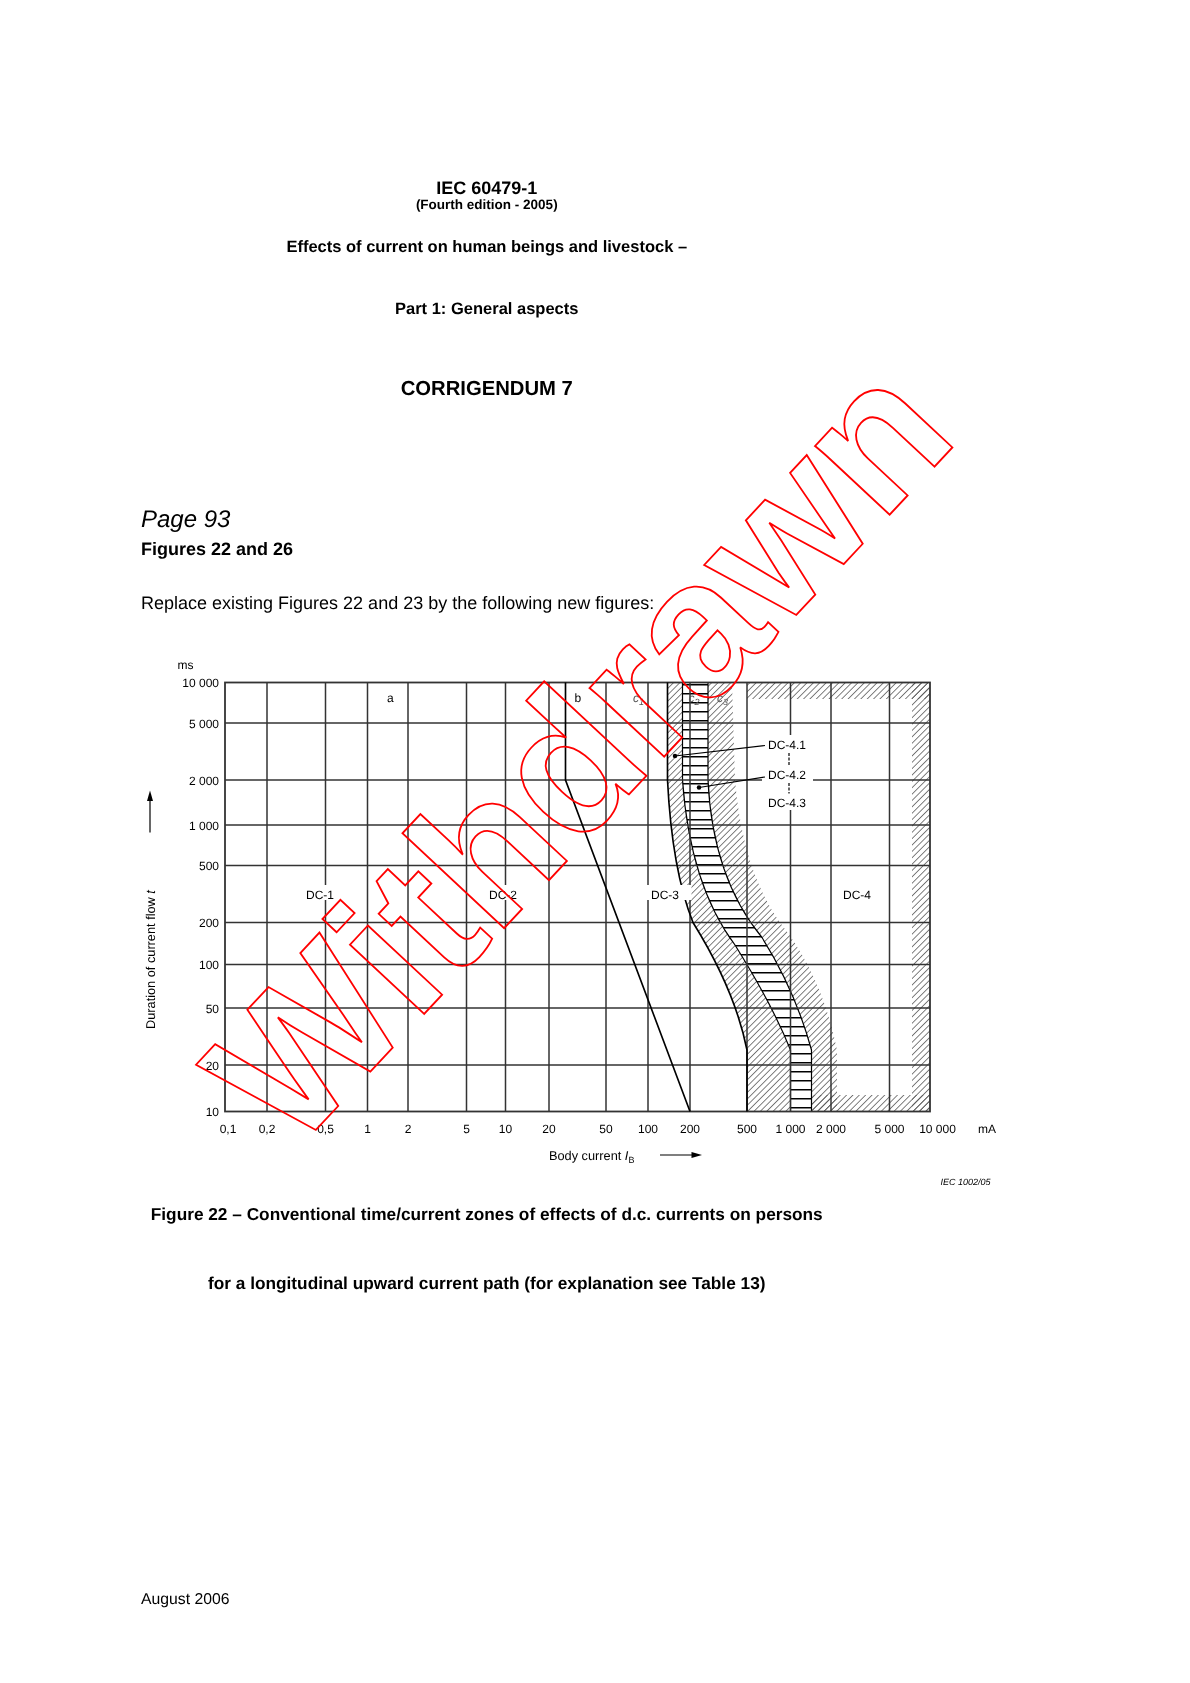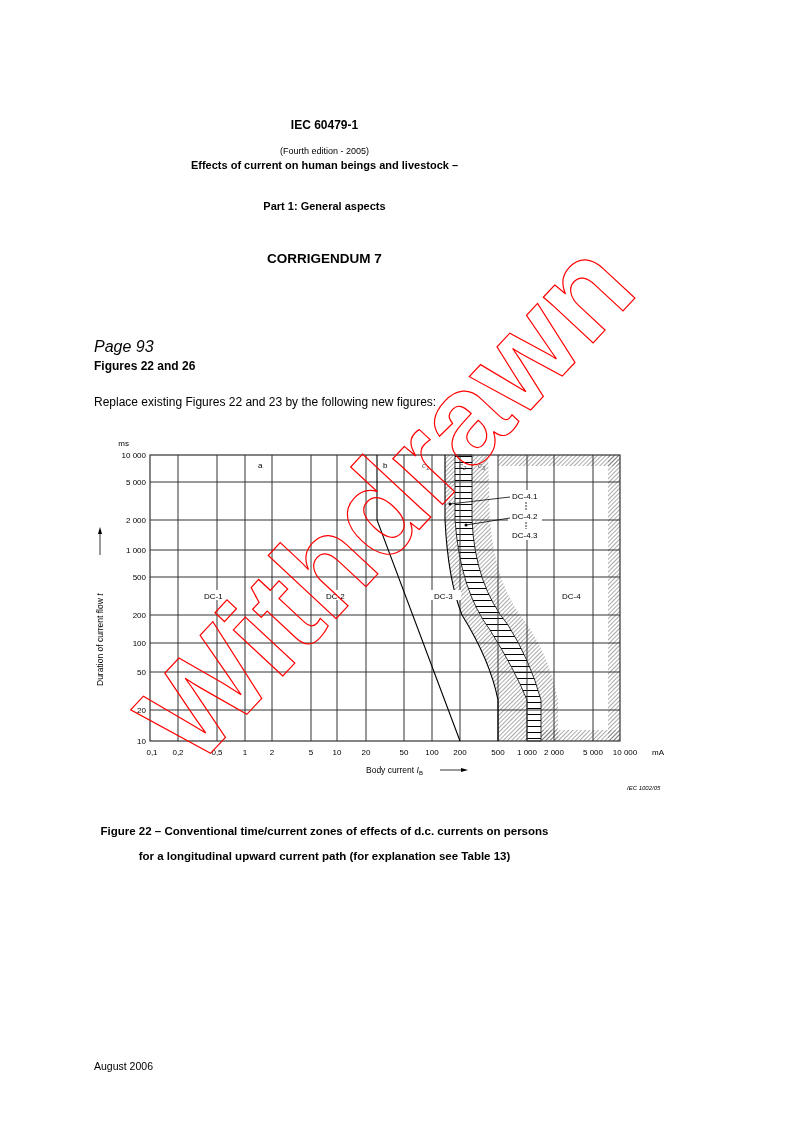--- a/index.html
+++ b/index.html
@@ -1,28 +1,28 @@
 <!DOCTYPE html>
 <html><head>
 <meta charset="utf-8">
 <style>
   html, body { margin: 0; padding: 0; background: #ffffff; }
   body { width: 793px; height: 1122px; position: relative; overflow: hidden;
          font-family: "Liberation Sans", sans-serif; color: #000; }
   .abs { position: absolute; }
   .center { left: 0; width: 649px; text-align: center; }
   .t-std { top: 118px; font-size: 12px; font-weight: bold; }
-  .t-ed { top: 146px; font-size: 9px; font-weight: normal; }
+  .t-ed { top: 131px; font-size: 9px; font-weight: bold; }
   .t-title1 { top: 159px; font-size: 11px; font-weight: bold; }
   .t-title2 { top: 173px; font-size: 11px; font-weight: bold; margin-top: 27px; }
   .t-corr { top: 251px; font-size: 13.5px; font-weight: bold; }
   .page { left: 94px; top: 338px; font-size: 16px; font-style: italic; }
   .figs { left: 94px; top: 359px; font-size: 12px; font-weight: bold; }
   .repl { left: 94px; top: 395px; font-size: 12px; }
-  .cap1 { top: 825px; font-size: 11.5px; font-weight: bold; }
+  .cap1 { top: 804px; font-size: 11.5px; font-weight: bold; }
   .cap2 { top: 850px; font-size: 11.5px; font-weight: bold; }
   .footer { left: 94px; top: 1060px; font-size: 10.5px; }
   svg text { font-family: "Liberation Sans", sans-serif; }
 </style>
 </head>
 <body>
 
 <div class="abs center t-std">IEC 60479-1</div>
 <div class="abs center t-ed">(Fourth edition - 2005)</div>
 <div class="abs center t-title1">Effects of current on human beings and livestock –</div>

